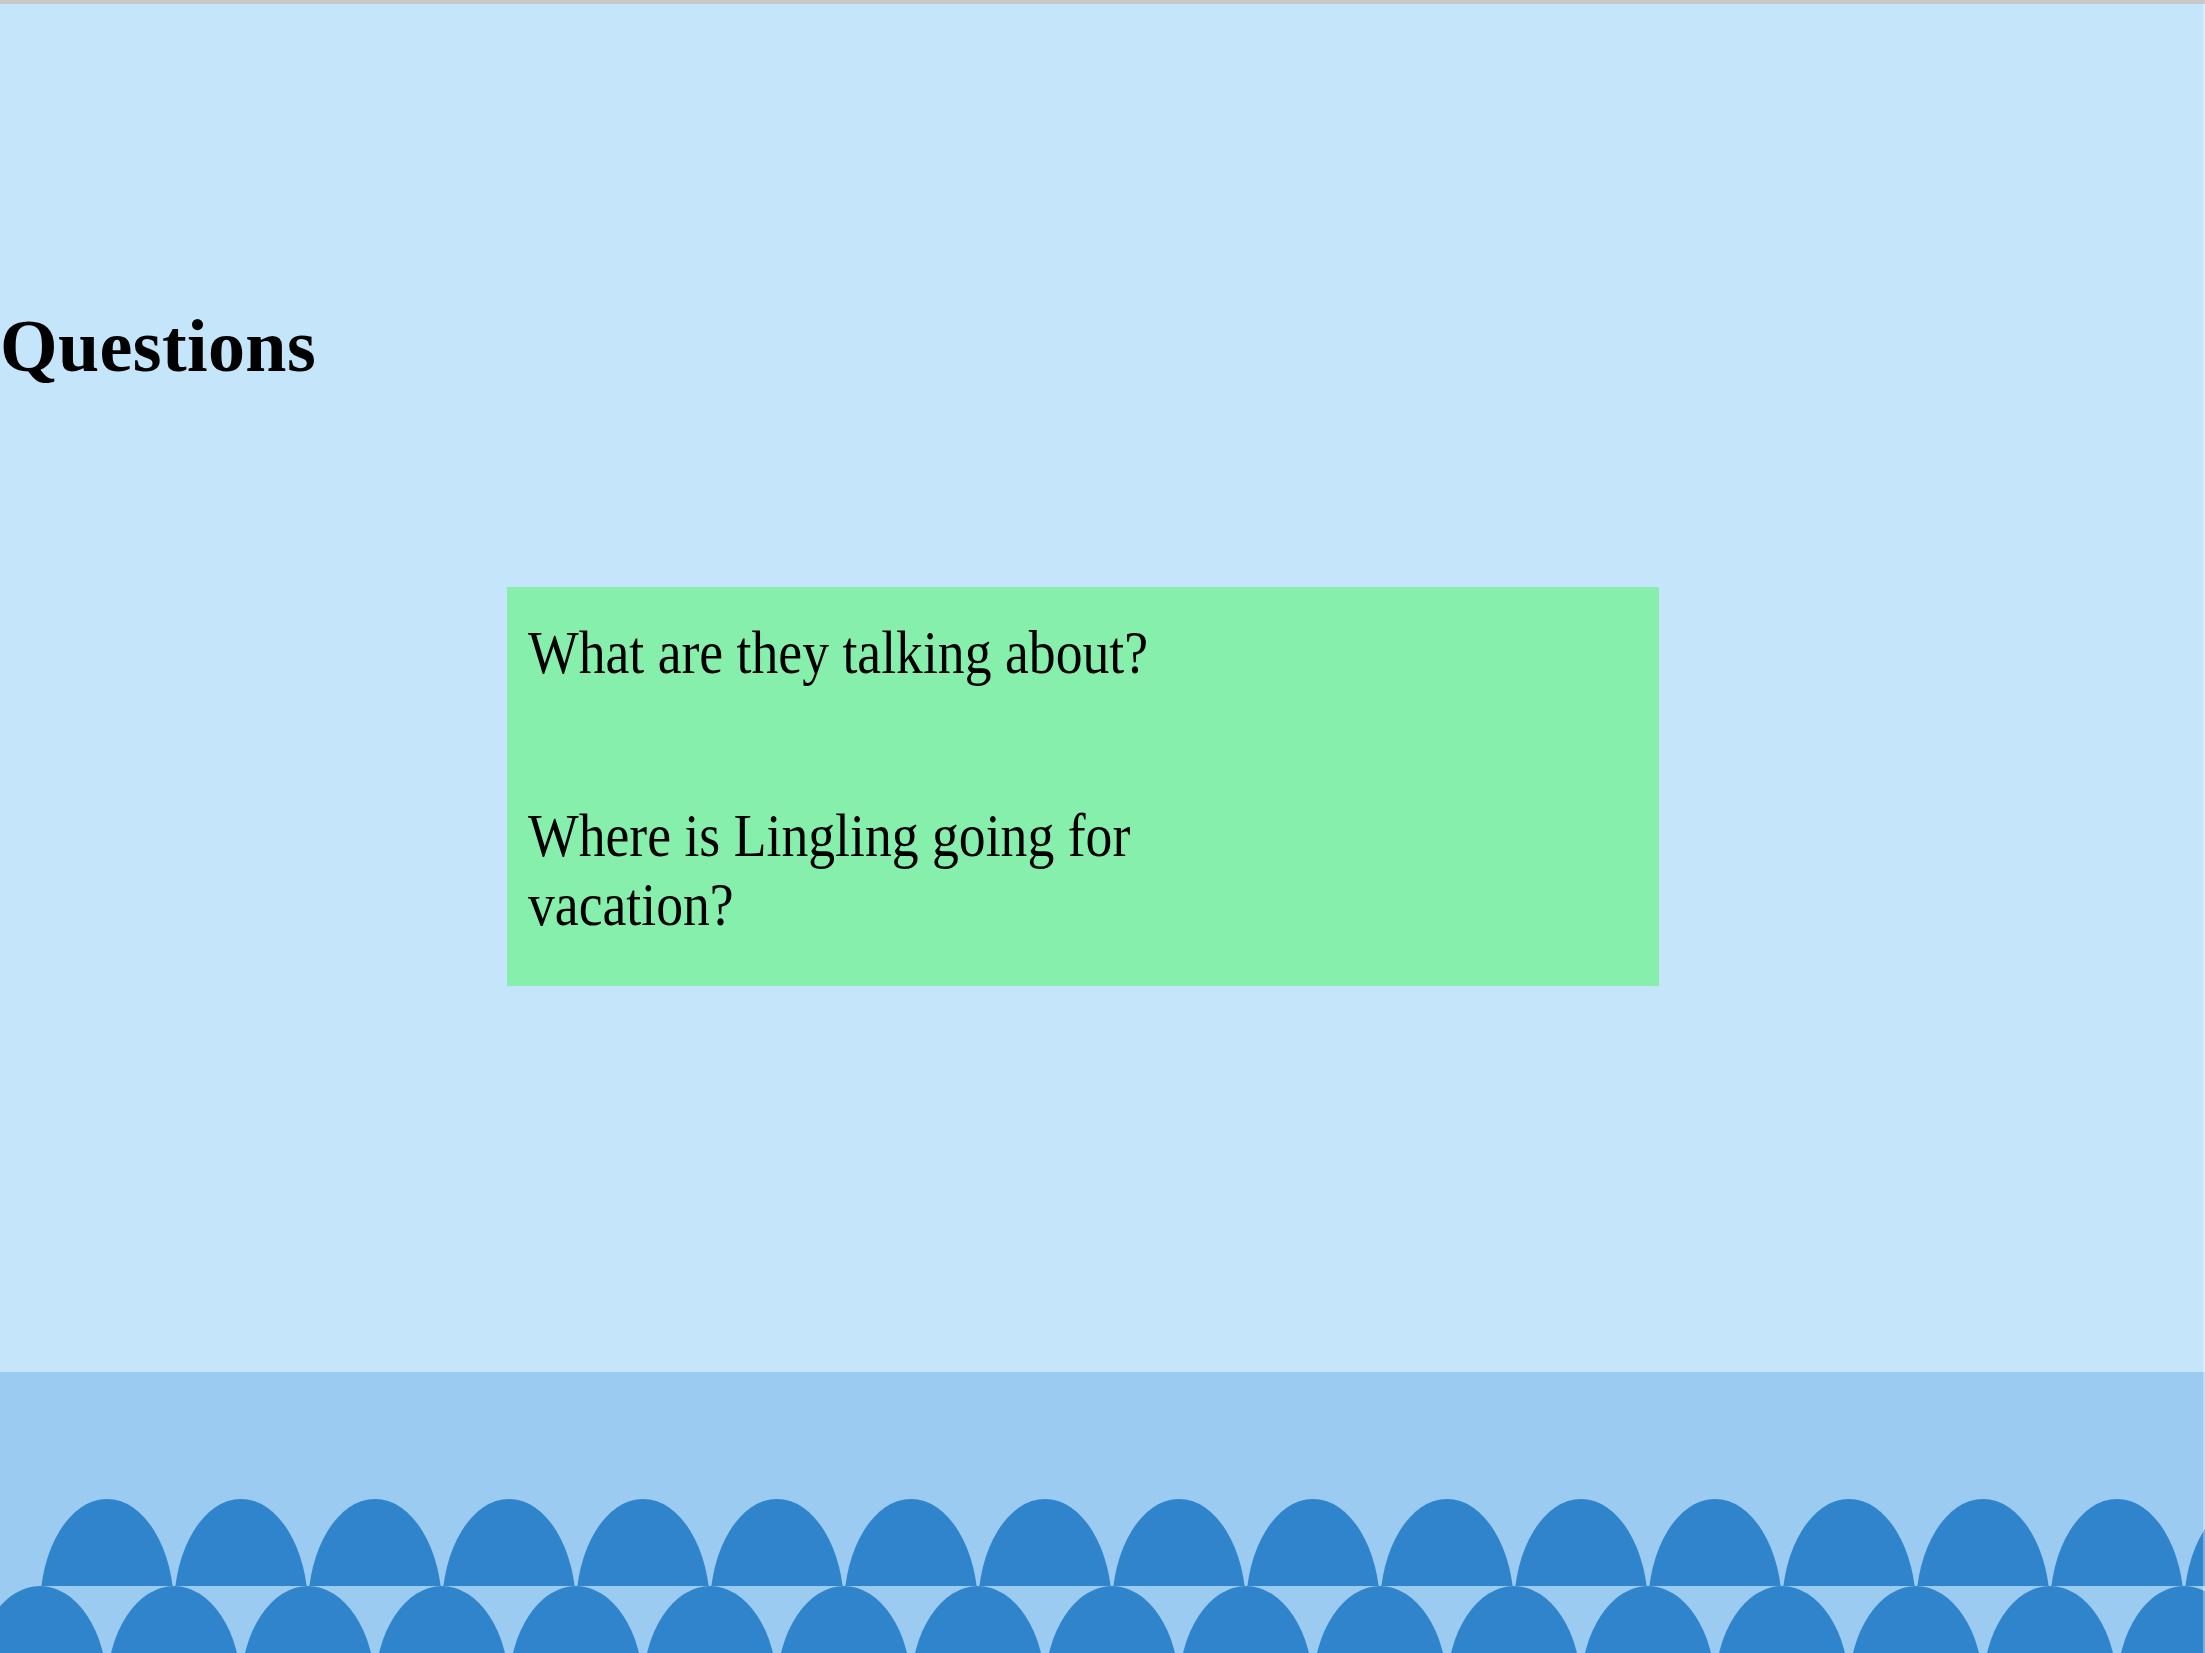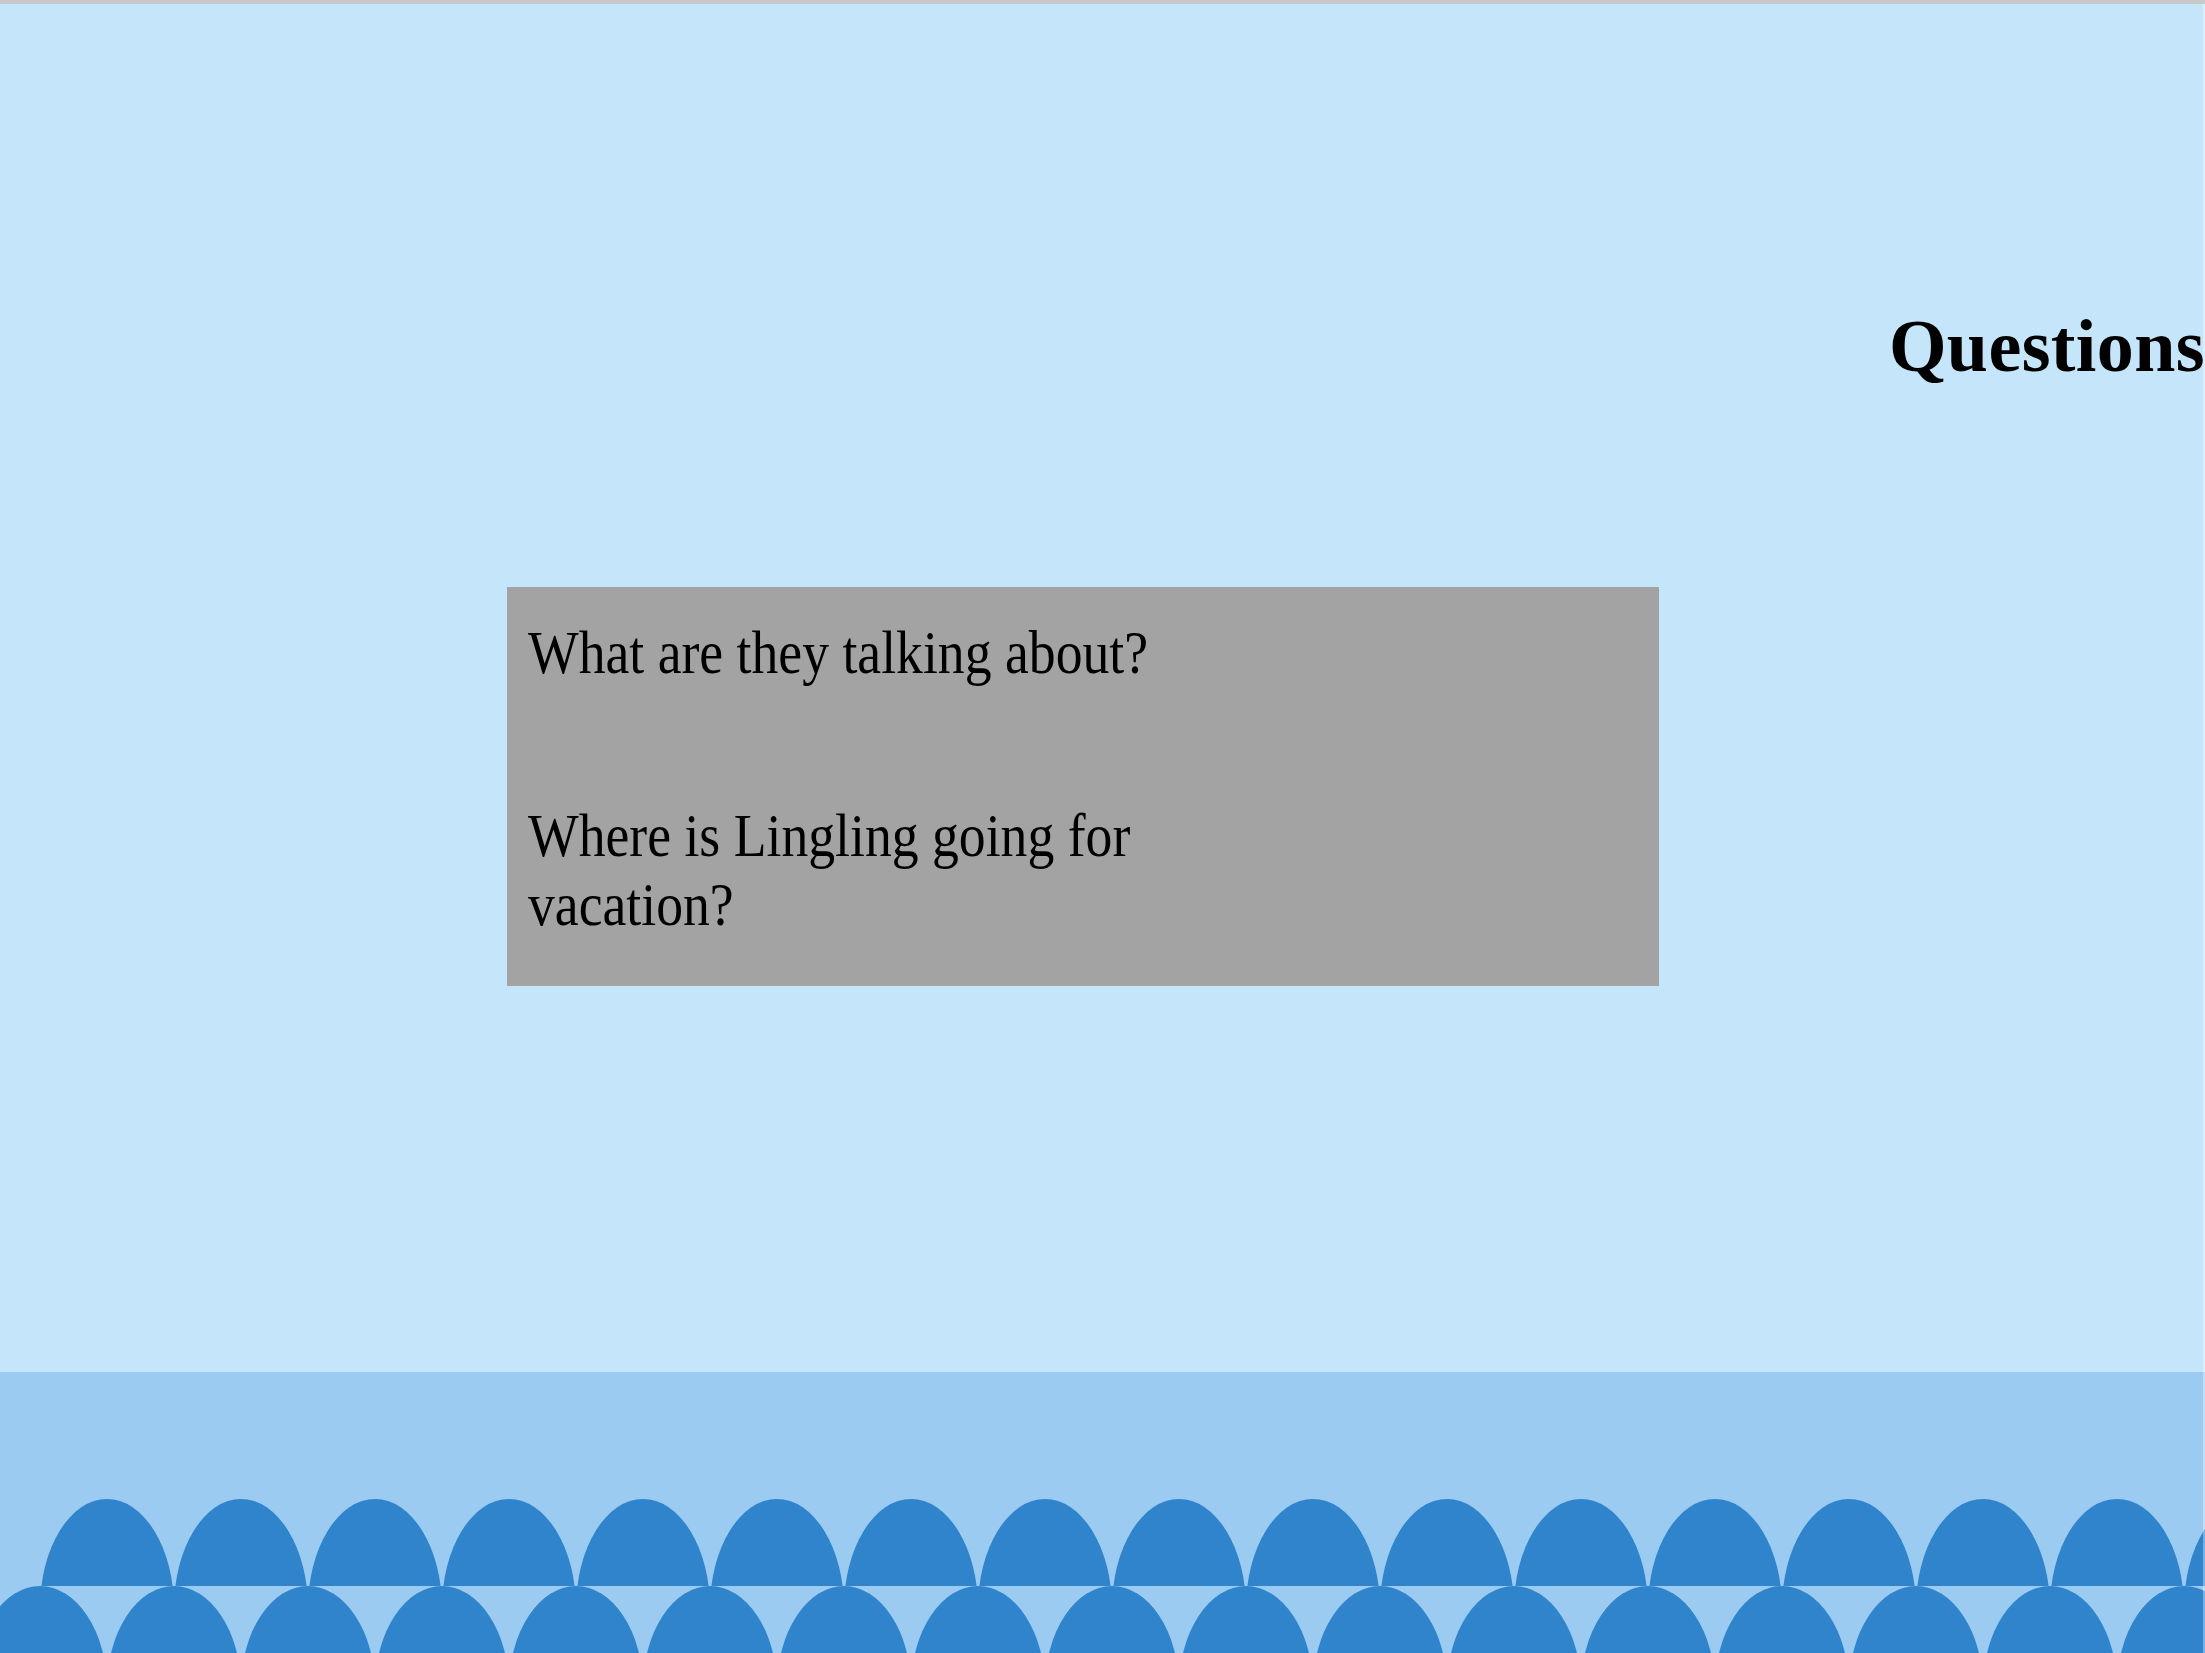--- a/index.html
+++ b/index.html
@@ -27,37 +27,37 @@
     background: rgba(255,255,255,0.35);
     pointer-events: none;
   }
 
   
   .slide-title {
     position: absolute;
     left: 0;
     top: 302px;
     width: 2205px;
-    text-align: right;
+    text-align: left;
     font-size: 74px;
     font-weight: bold;
     line-height: 1.1;
     color: #000000;
     letter-spacing: 0.4px;
     white-space: pre;
   }
 
   
   .content-box {
     position: absolute;
     left: 507px;
     top: 583px;
     width: 1152px;
     height: 399px;
-    background: #a3a3a3;
+    background: #86efac;
     box-sizing: border-box;
     padding: 32px 31px 0 21.4px;
   }
   .content-line {
     font-size: 61px;
     line-height: 1.12;
     color: #000000;
     margin: 0;
     font-stretch: condensed;
     transform: scaleX(0.88);

